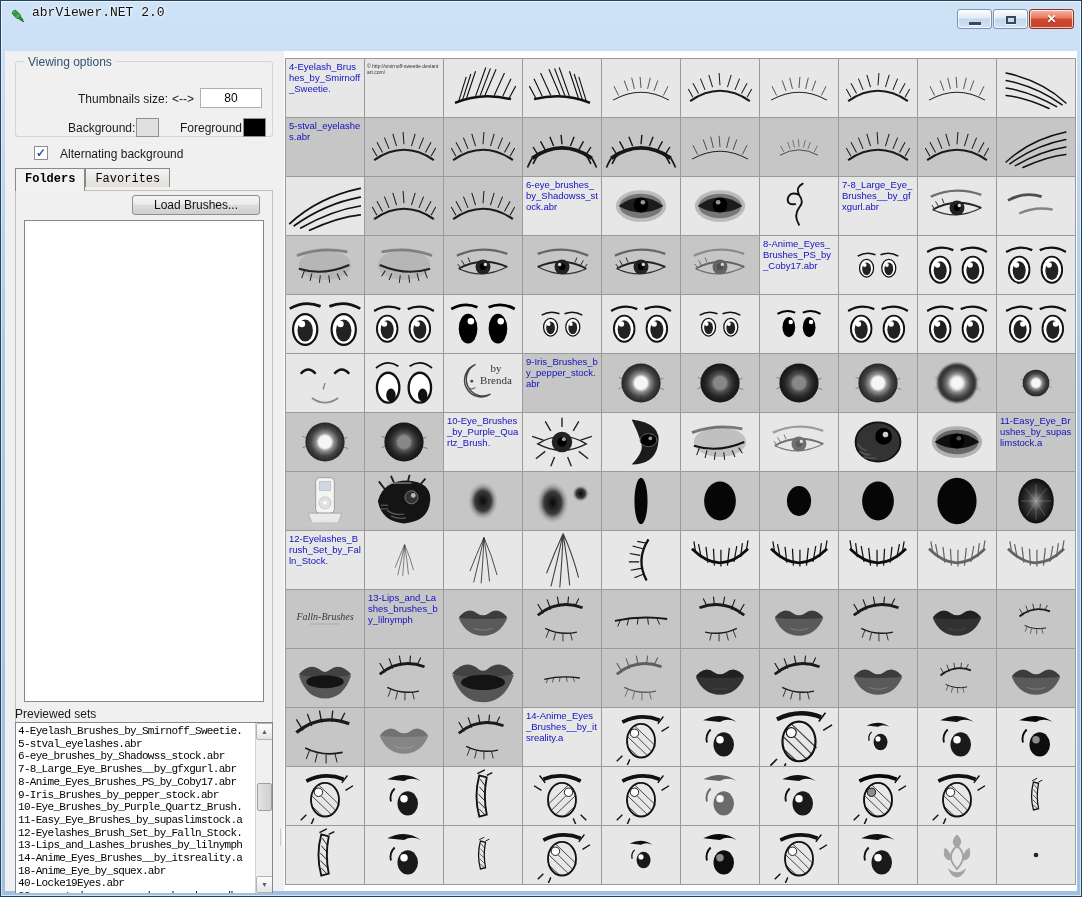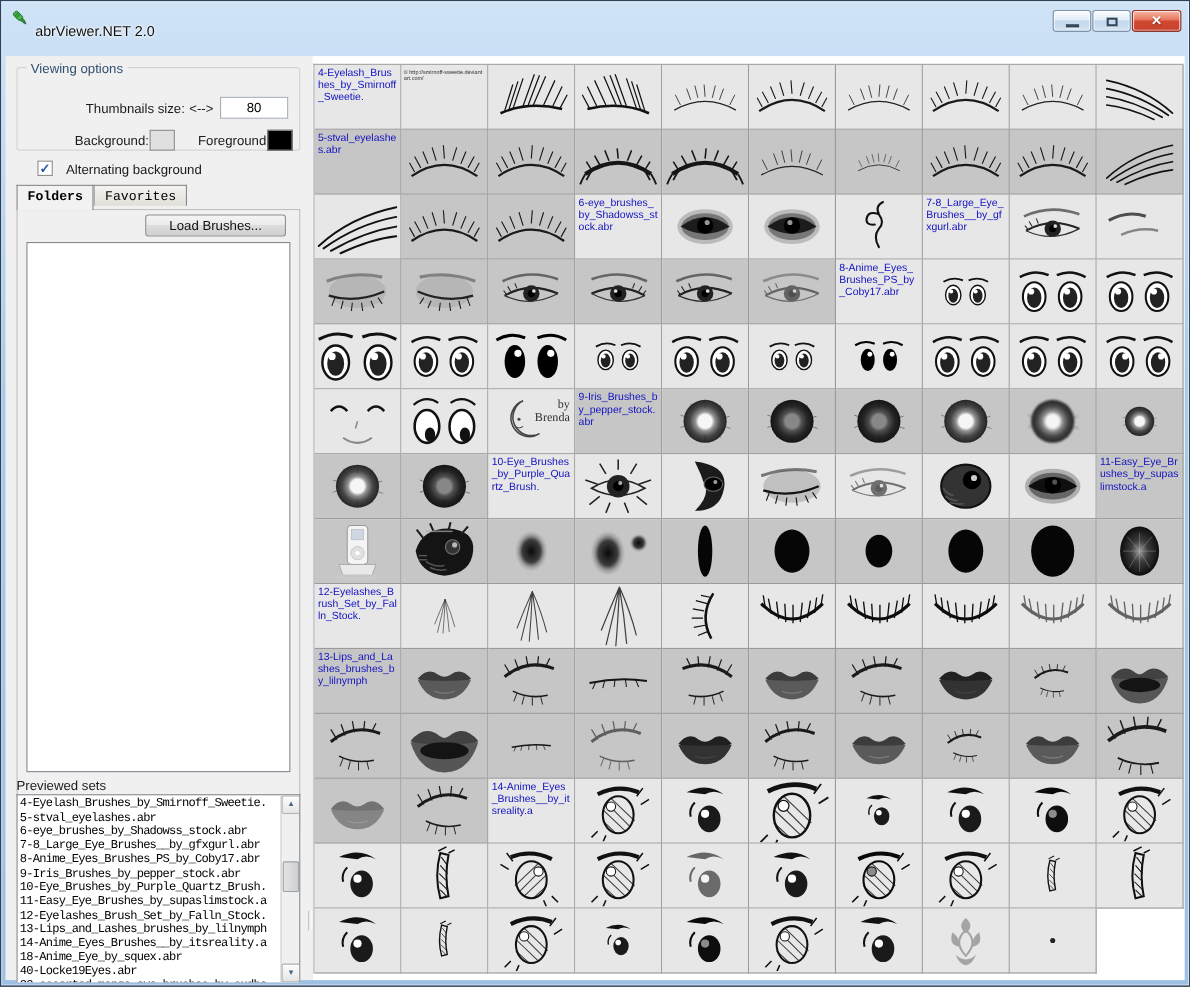--- a/index.html
+++ b/index.html
@@ -4,22 +4,22 @@
 <style>
   html,body{margin:0;padding:0;background:#666;}
   *{box-sizing:border-box;}
   .window{position:relative;width:1082px;height:897px;margin:0 auto;
     background:linear-gradient(#cfe3f7,#abc9e8 40%,#9fc0e2);
     border:1px solid #26425f;font-family:"Liberation Sans",sans-serif;overflow:hidden;
     box-shadow:inset 0 0 0 1px rgba(255,255,255,.55);}
   
   .titlebar{position:absolute;left:0;top:0;right:0;height:30px;}
   .app-icon{position:absolute;left:9px;top:7px;width:17px;height:17px;}
-  .title-text{position:absolute;left:31px;top:20px;font-size:13px;color:#111;
-    text-shadow:0 0 4px #fff,0 0 2px #fff;}
+  .title-text{position:absolute;left:31px;top:4px;font-size:13px;color:#111;
+    text-shadow:0 0 4px #fff,0 0 2px #fff;font-family:Liberation Mono, monospace;}
   .capbtns{position:absolute;right:7px;top:8px;display:flex;gap:1px;}
   .capbtn{height:20px;border:1px solid #7e94ab;border-radius:3px;position:relative;
     background:linear-gradient(#fdfeff,#e1ecf8 45%,#c3d7ec 50%,#d4e3f4);
     box-shadow:inset 0 0 0 1px rgba(255,255,255,.7);}
   .capbtn.min,.capbtn.max{width:35px;}
   .capbtn.close{width:45px;background:linear-gradient(#f6b6a7,#e8765c 45%,#d04a32 50%,#c6402b);
     border-color:#8e3326;}
   .glyph-min{position:absolute;left:11px;top:12px;width:12px;height:3px;background:#36485c;
     box-shadow:0 1px 0 rgba(255,255,255,.8);}
   .glyph-max{position:absolute;left:12px;top:6px;width:10px;height:8px;border:2px solid #36485c;
@@ -79,21 +79,21 @@
   .cell-label{align-self:flex-start;width:100%;padding:2px 3px;font-size:9.5px;line-height:11px;
     color:#1111c0;word-break:break-all;}
   .cell svg{width:76px;height:56px;}
   .v-fl{transform:scaleX(-1);} .v-sm{transform:scale(.68);} .v-big{transform:scale(1.18);}
   .v-dk{filter:brightness(.55);} .v-lt{opacity:.6;} .v-fz{filter:blur(.8px);}
   .txt-copyright{font-size:5px;color:#333;align-self:flex-start;padding:4px 2px;word-break:break-all;}
   .txt-signature{font-family:"Liberation Serif","DejaVu Serif",serif;font-style:italic;font-size:10px;
     color:#3a3a3a;text-align:center;}
   .txt-signature .sig-sub{display:block;font-size:4px;letter-spacing:0;border-top:none;color:#555;}
   .txt-brenda{position:absolute;right:4px;top:8px;font-family:"Liberation Serif","DejaVu Serif",serif;
-    font-size:11px;color:#333;width:44px;text-align:right;line-height:12px;}
+    font-size:11px;color:#333;width:44px;text-align:center;line-height:12px;}
 </style>
 </head>
 <body>
 
 <svg width="0" height="0" style="position:absolute" aria-hidden="true">
 <defs>
   <radialGradient id="gIris">
         <stop offset="0%" stop-color="#f4f4f4"></stop>
         <stop offset="32%" stop-color="#ececec"></stop>
         <stop offset="46%" stop-color="#8f8f8f"></stop>
@@ -832,20 +832,23 @@
           <svg viewBox="0 0 80 60" class="v-lt">
             <use href="#lashFan"></use>
           </svg>
         </div>
         <div class="cell L">
           <svg viewBox="0 0 80 60" class="v-lt">
             <use href="#lashFan"></use>
           </svg>
         </div>
         <div class="cell D">
+          <div class="txt-signature">Falln-Brushes<span class="sig-sub">~~~~~~~~~~~~~~</span></div>
+        </div>
+        <div class="cell D">
           <div class="cell-label">13-Lips_and_Lashes_brushes_by_lilnymph</div>
         </div>
         <div class="cell D">
           <svg viewBox="0 0 80 60">
             <use href="#lips"></use>
           </svg>
         </div>
         <div class="cell D">
           <svg viewBox="0 0 80 60">
             <use href="#lashPair"></use>

